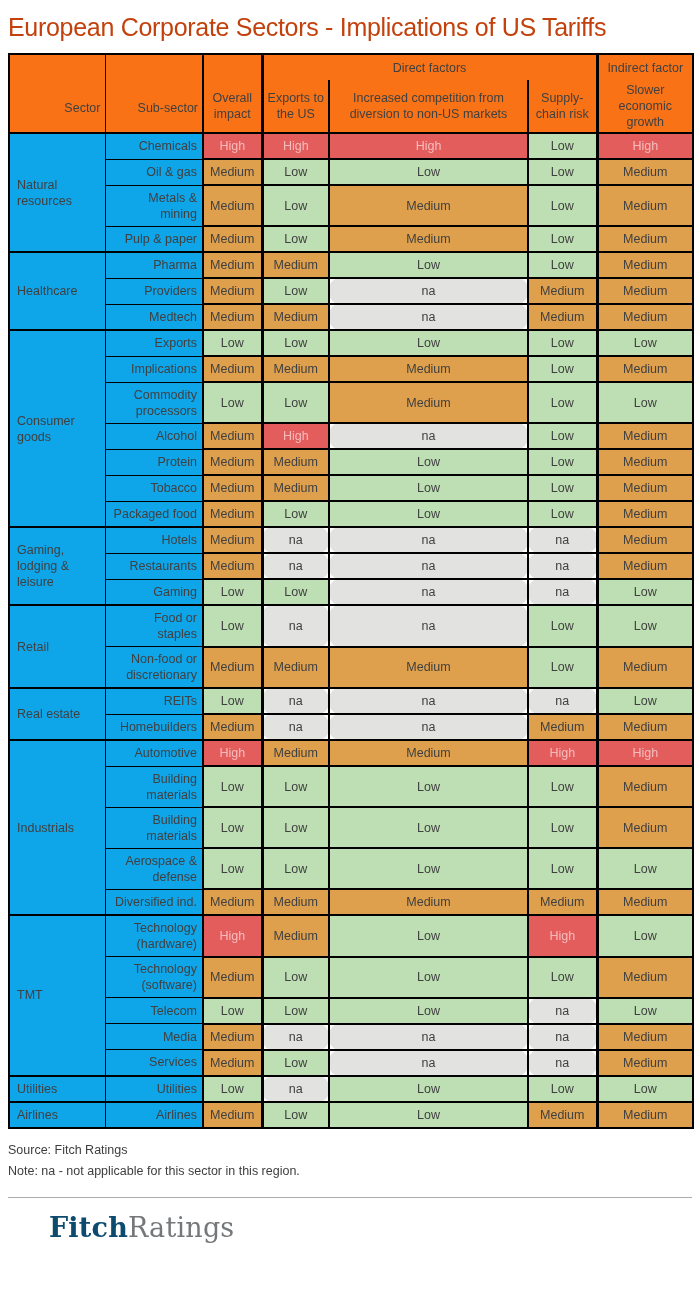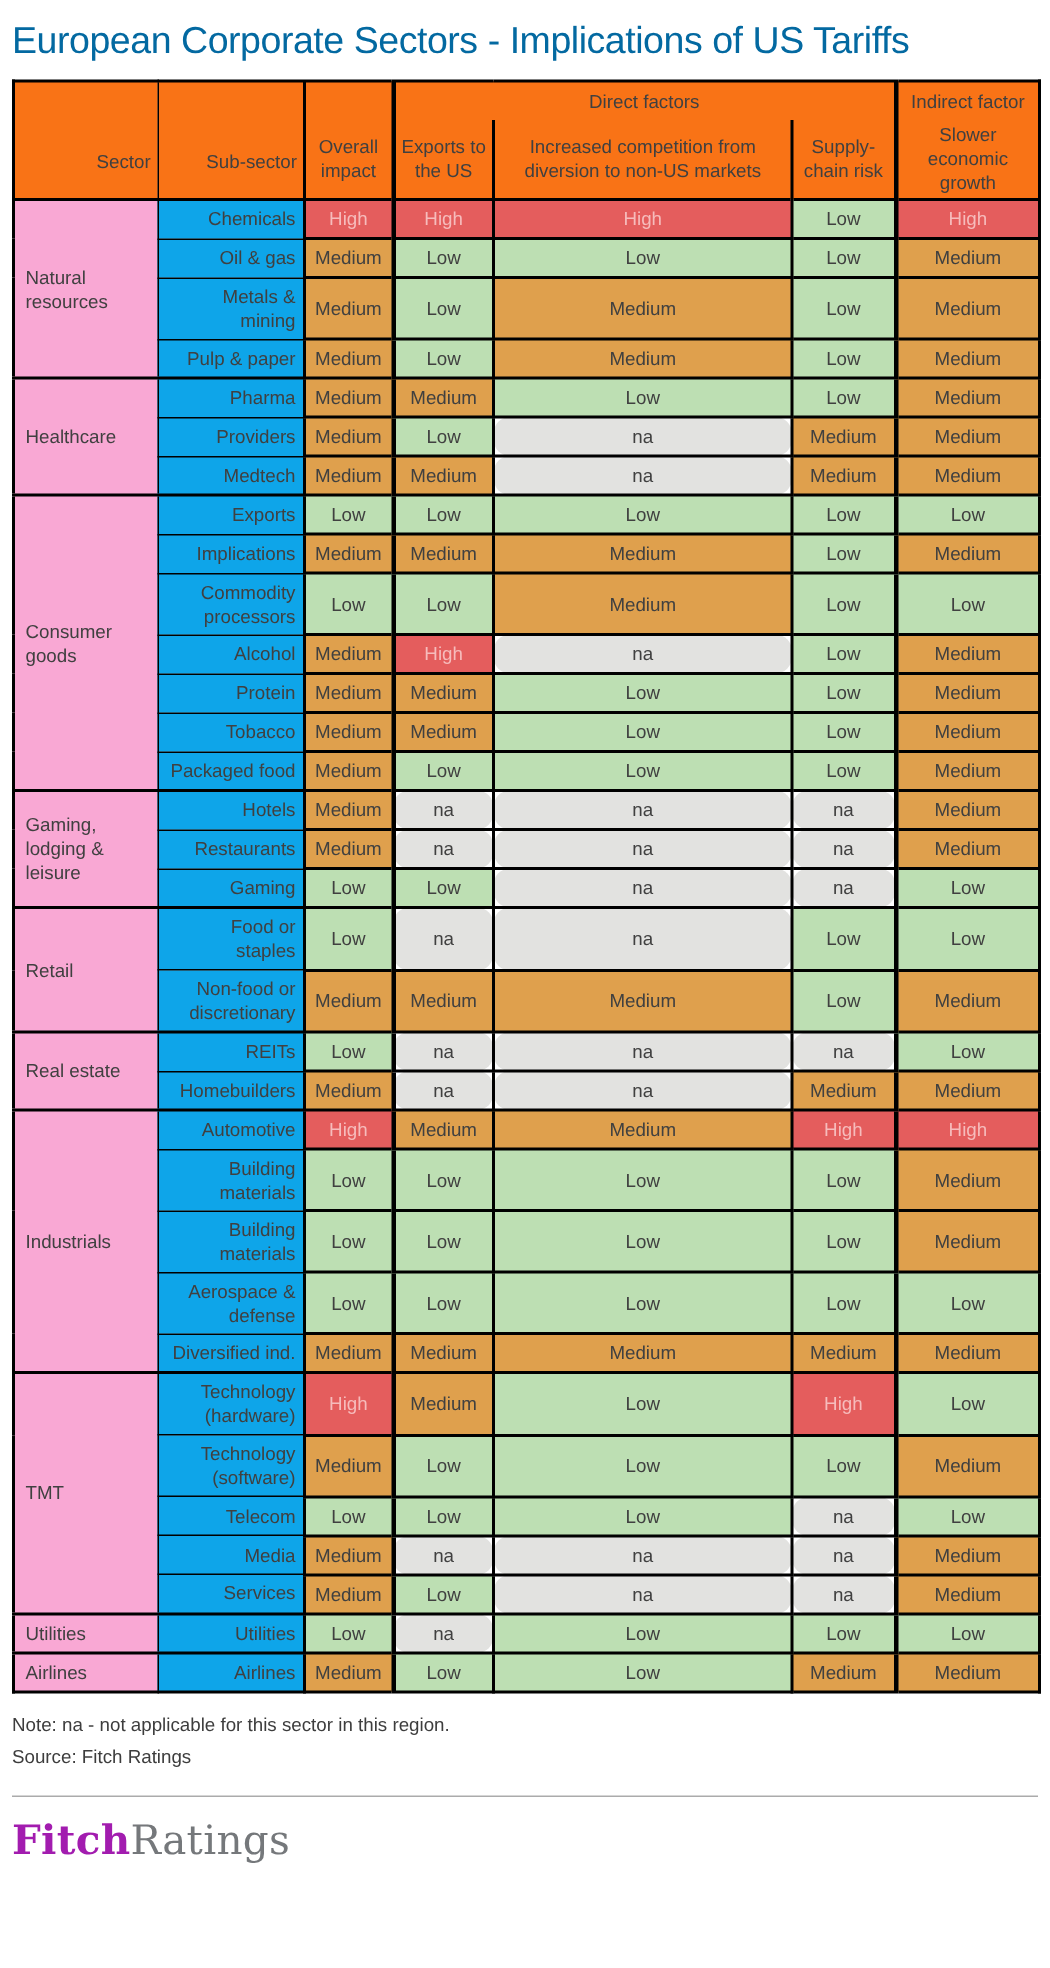--- a/index.html
+++ b/index.html
@@ -7,21 +7,21 @@
     --c-high-text:#F6BCBC; --c-text:#404040; --c-border:#000;
   }
   *{box-sizing:border-box;}
   html,body{margin:0;padding:0;}
   body{
     width:700px;height:1312px;background:#ffffff;
     font-family:"Liberation Sans", sans-serif;color:var(--c-text);
     overflow:hidden;
   }
   .page-title{
-    font-size:25px;font-weight:400;color:#0369a1;
+    font-size:25px;font-weight:400;color:#c2410c;
     margin:13px 8px 11px 8px;letter-spacing:-0.3px;white-space:nowrap;
   }
   table.heat{
     border-collapse:collapse;margin-left:8px;width:684px;table-layout:fixed;
     border:2px solid var(--c-border);
   }
   col.c-sector{width:96px;} col.c-sub{width:98px;} col.c-overall{width:59px;}
   col.c-exports{width:67px;} col.c-comp{width:199px;} col.c-supply{width:69px;}
   col.c-slower{width:96px;}
   th,td{
@@ -41,42 +41,42 @@
   th.h-indirect{height:26px;vertical-align:middle;border-left:3px solid var(--c-border);border-bottom:0;}
   tr.h-row2 th{height:52px;vertical-align:middle;border-top:0;padding:2px 3px;}
   th.h-exports{border-left:3px solid var(--c-border);border-right:2px solid var(--c-border);}
   th.h-comp{border-left:2px solid var(--c-border);border-right:2px solid var(--c-border);}
   th.h-supply{border-left:2px solid var(--c-border);}
   th.h-slower{border-left:3px solid var(--c-border);}
   .wrap-narrow{display:inline-block;max-width:178px;}
   .wrap-tiny{display:inline-block;max-width:74px;}
   
   td.sector{
-    text-align:left;vertical-align:middle;padding-left:7px;background:#f9a8d4;
+    text-align:left;vertical-align:middle;padding-left:7px;background:#0ea5e9;
     border:1px solid var(--c-border);
   }
   td.sub{
     text-align:right;vertical-align:middle;padding-left:7px;background:#0ea5e9;
     border:1px solid var(--c-border);
   }
   td.val{
     text-align:center;vertical-align:middle;white-space:nowrap;
     border:2px solid var(--c-border);padding:4px 2px;
   }
   td.val.bL3{border-left-width:3px;}
   td.high{background:var(--c-high);color:var(--c-high-text);}
   td.medium{background:var(--c-medium);}
   td.low{background:var(--c-low);}
   td.na{background:var(--c-na);border-radius:11px;}
   tr.gstart td{border-top-width:2px;}
   
   .footnotes{margin:11px 8px 0 8px;font-size:12.5px;line-height:21px;color:#3d3d3d;}
   .divider{border:0;border-top:1px solid #ababab;margin:15px 8px 0 8px;}
   .logo{margin:14px 0 0 8px;font-family:"DejaVu Serif", serif;font-size:27px;letter-spacing:0.2px;}
-  .logo .fitch{color:#a21caf;font-weight:700;}
+  .logo .fitch{color:#0c4a6e;font-weight:700;margin-left:41px;}
   .logo .ratings{color:#75787b;font-weight:500;}
 </style>
 </head>
 <body>
 
 <h1 class="page-title">European Corporate Sectors - Implications of US Tariffs</h1>
 
 <table class="heat">
   <colgroup>
     <col class="c-sector">
@@ -374,19 +374,19 @@
         <td class="val medium">Medium</td>
         <td class="val low bL3">Low</td>
         <td class="val low">Low</td>
         <td class="val medium">Medium</td>
         <td class="val medium bL3">Medium</td>
       </tr>
     </tbody>
 </table>
 
 <div class="footnotes">
+  <div>Source: Fitch Ratings</div>
   <div>Note: na - not applicable for this sector in this region.</div>
-  <div>Source: Fitch Ratings</div>
 </div>
 
 <hr class="divider">
 
 <div class="logo"><span class="fitch">Fitch</span><span class="ratings">Ratings</span></div>
 
 </body></html>

